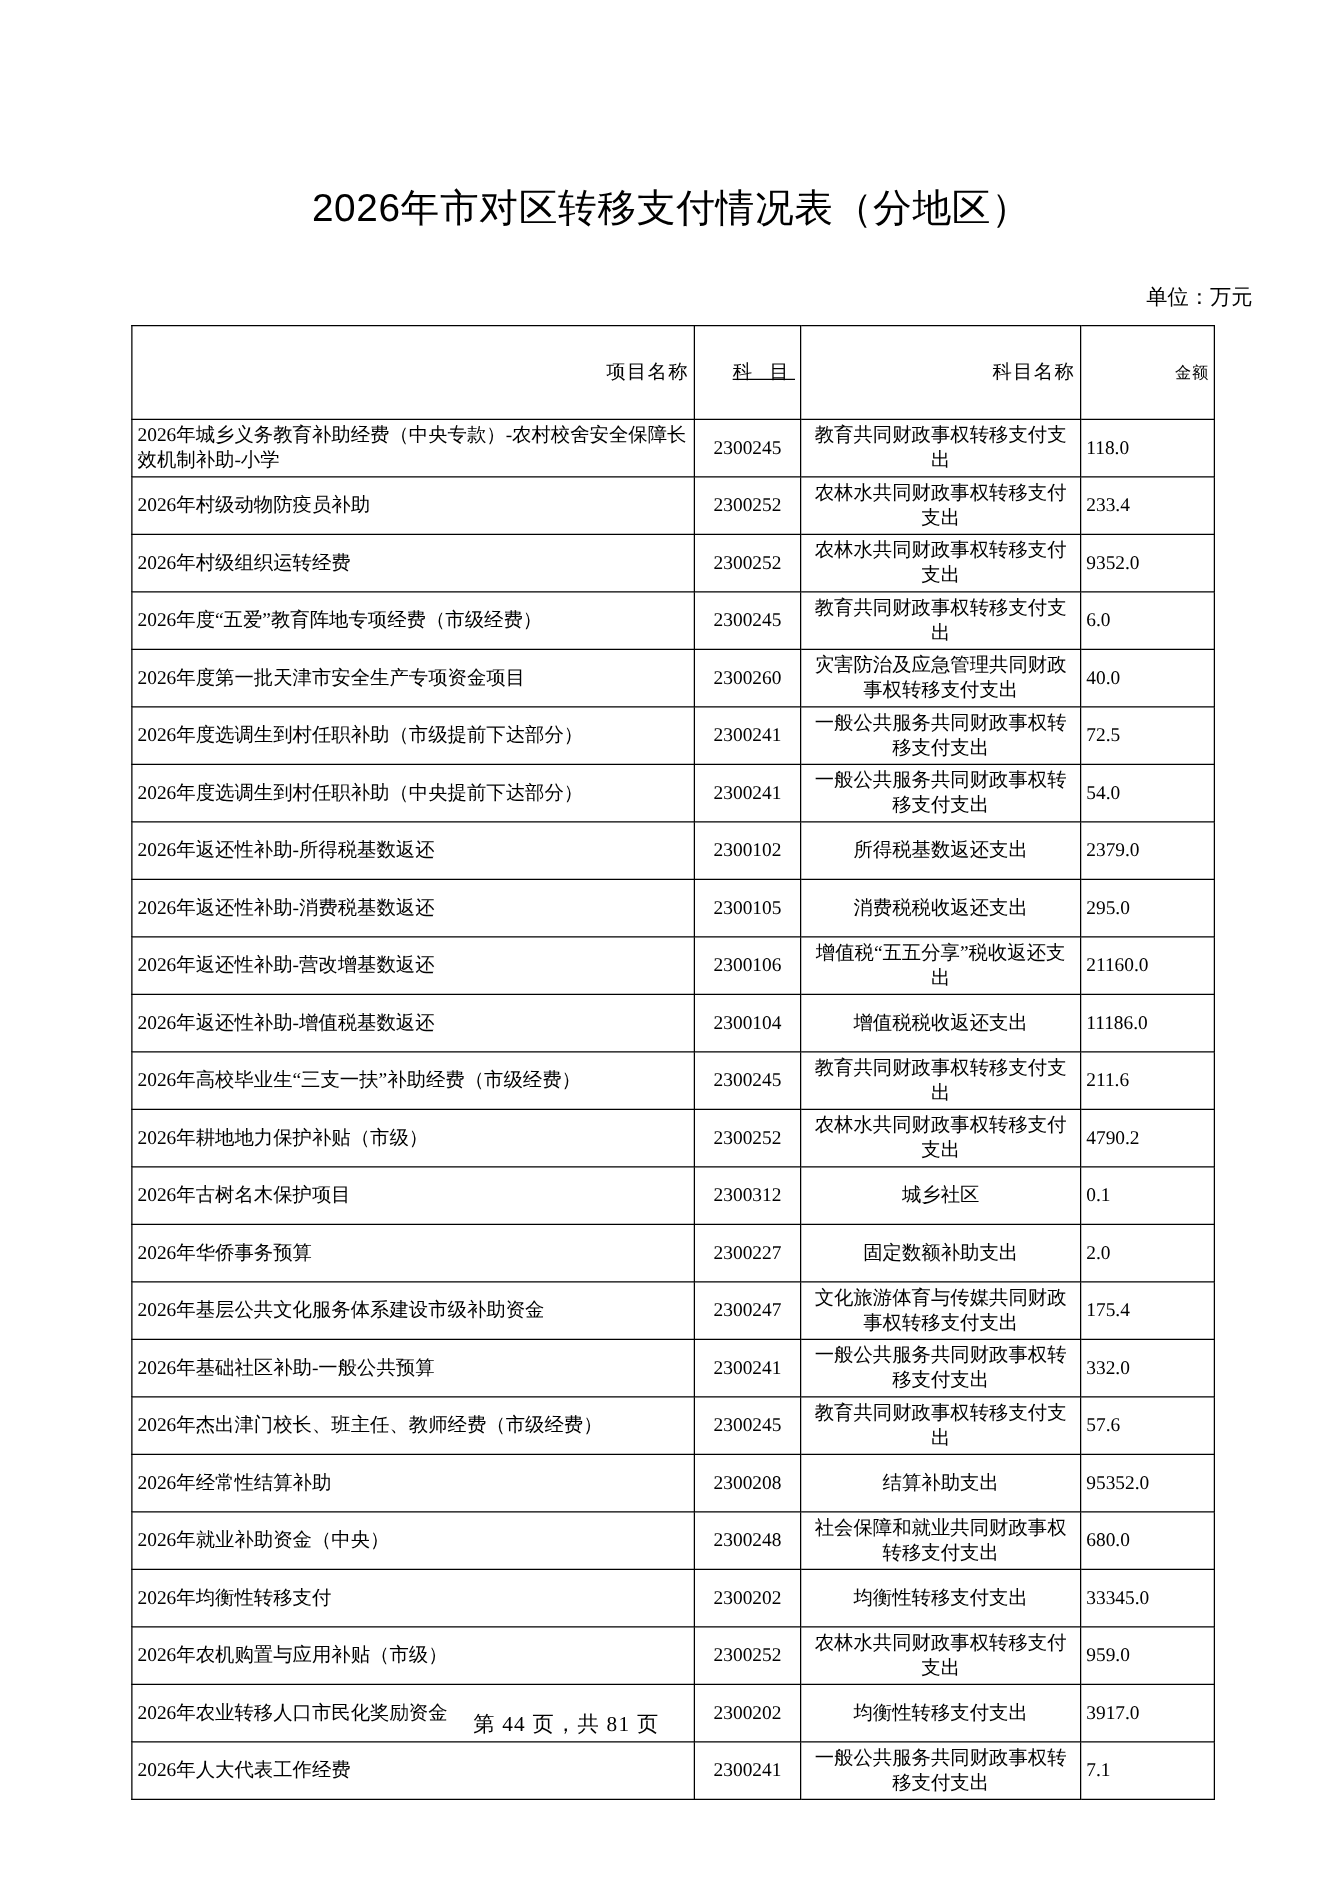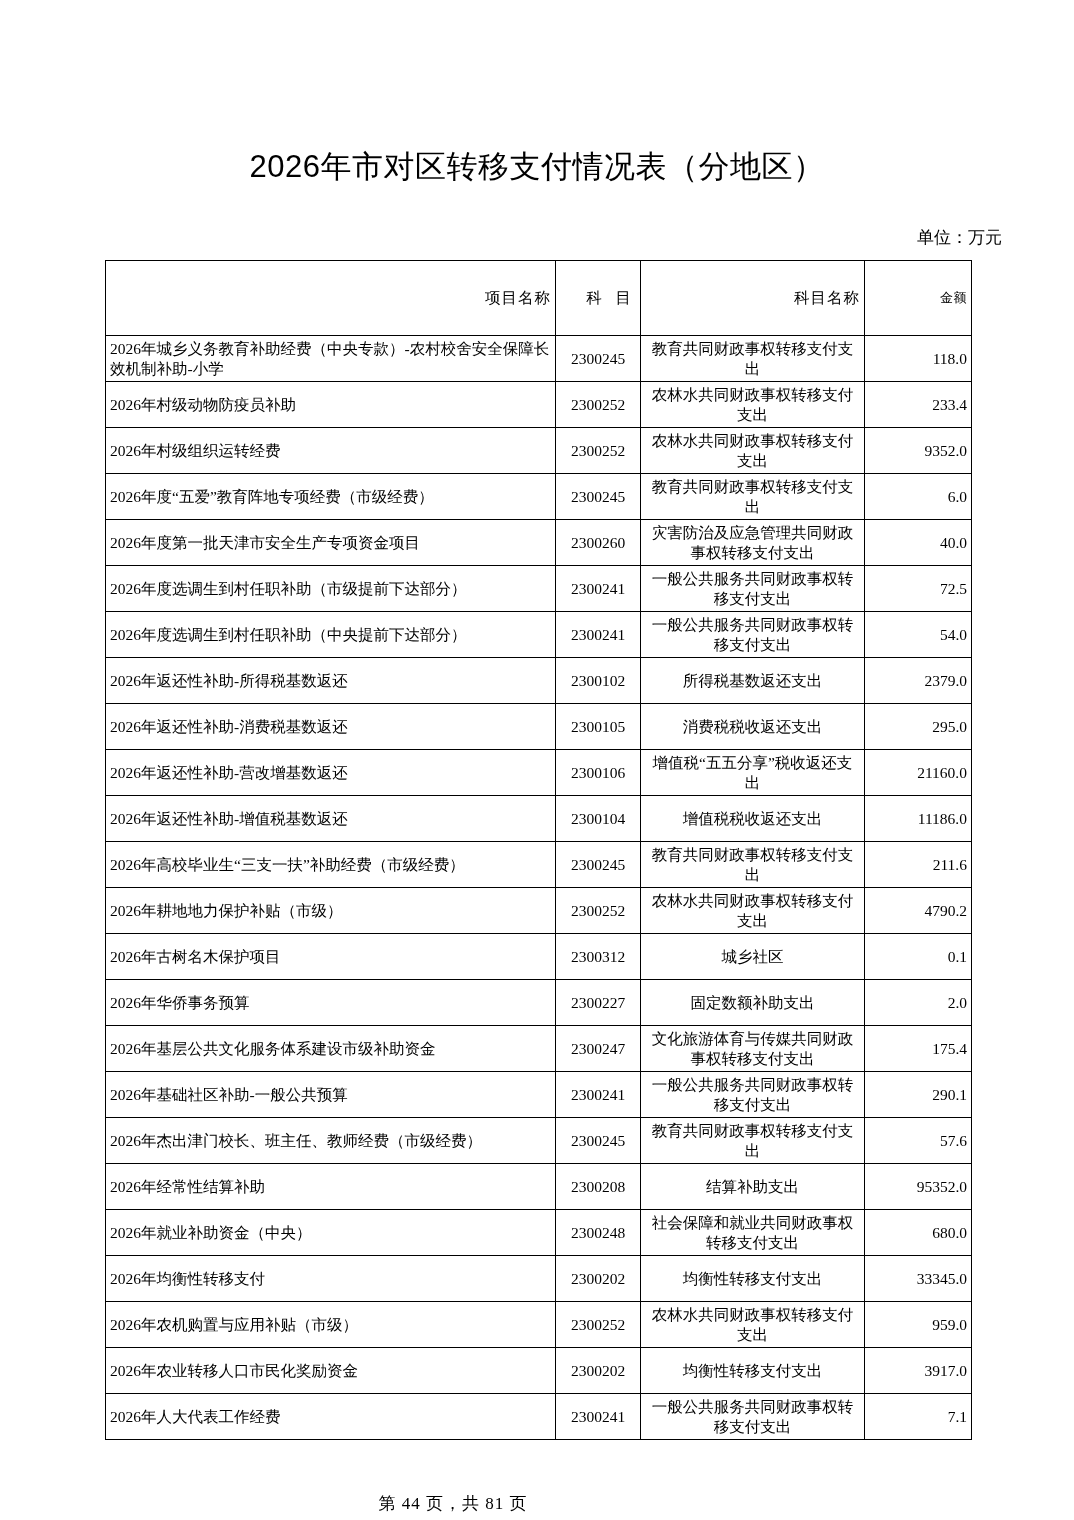--- a/index.html
+++ b/index.html
@@ -64,32 +64,32 @@
   col.c-code  { width: 85px; }
   col.c-sname { width: 224px; }
   col.c-amt   { width: 107px; }
 
   thead th {
     height: 70px;
     text-align: right;
     font-size: 19px;
     letter-spacing: 1px;
   }
-  thead th.h-code { letter-spacing: 5px; padding-left: 5px; }
+  thead th.h-code { letter-spacing: 5px; padding-left: 5px; text-decoration: underline; }
   thead th.h-amt  { font-size: 13px; letter-spacing: 0.5px; }
 
   tbody td { height: 41px; }
   td.t-name  { text-align: left;   padding-left: 6px; }
   td.t-code  { text-align: center; }
   td.t-sname { text-align: center; padding-left: 3px; padding-right: 3px; }
-  td.t-amt   { text-align: right;  padding-right: 7px; }
+  td.t-amt   { text-align: left;  padding-right: 7px; }
 
   .footer {
     position: absolute;
-    top: 1492px;
+    top: 1368px;
     left: 0;
     width: 906px;
     text-align: center;
     font-size: 17px;
     letter-spacing: 1px;
     font-family: "Liberation Serif", "DejaVu Serif", serif;
   }
 </style>
 </head>
 <body>
@@ -209,21 +209,21 @@
         <tr>
           <td class="t-name">2026年基层公共文化服务体系建设市级补助资金</td>
           <td class="t-code">2300247</td>
           <td class="t-sname">文化旅游体育与传媒共同财政事权转移支付支出</td>
           <td class="t-amt">175.4</td>
         </tr>
         <tr>
           <td class="t-name">2026年基础社区补助-一般公共预算</td>
           <td class="t-code">2300241</td>
           <td class="t-sname">一般公共服务共同财政事权转移支付支出</td>
-          <td class="t-amt">290.1</td>
+          <td class="t-amt">332.0</td>
         </tr>
         <tr>
           <td class="t-name">2026年杰出津门校长、班主任、教师经费（市级经费）</td>
           <td class="t-code">2300245</td>
           <td class="t-sname">教育共同财政事权转移支付支出</td>
           <td class="t-amt">57.6</td>
         </tr>
         <tr>
           <td class="t-name">2026年经常性结算补助</td>
           <td class="t-code">2300208</td>

